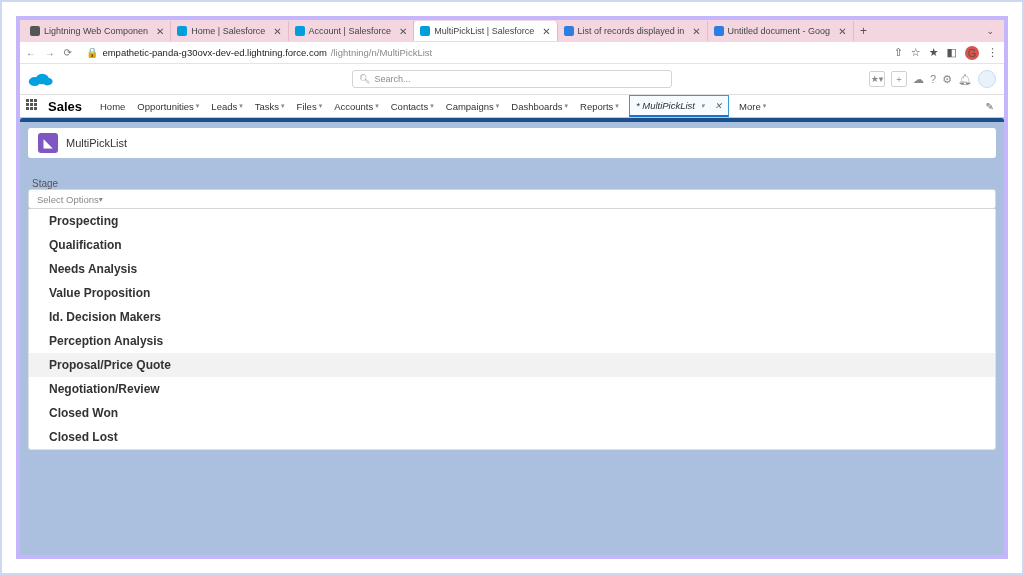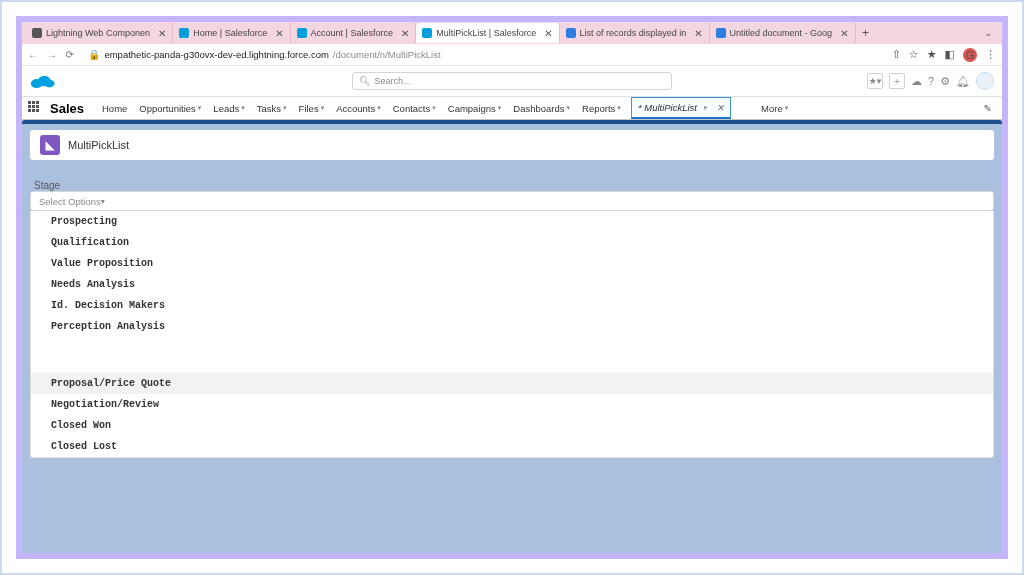--- a/index.html
+++ b/index.html
@@ -1,18 +1,18 @@
 <!DOCTYPE html>
 <html><head>
 <meta charset="utf-8">
 <style>
   * { box-sizing: border-box; margin: 0; padding: 0; }
   body { font-family: Arial, Helvetica, sans-serif; background: #fff; overflow: hidden; }
   .frame { width: 1024px; height: 575px; border: 2px solid #cddaee; padding: 14px; position: relative; }
-  .inner { width: 100%; height: 100%; position: relative; background: #8b5cf6; border: 6px solid #c4b5fd; overflow: hidden; }
+  .inner { width: 100%; height: 100%; position: relative; background: #8b5cf6; border: 4px solid #c4b5fd; overflow: hidden; }
   
   .tabbar { background: #f4d6e0; height: 22px; display: flex; align-items: center; padding: 0 4px; }
   .tab { height: 20px; background: #f4d6e0; font-size: 9px; display: flex; align-items: center; padding: 0 6px; gap: 4px; color: #444; border-right: 1px solid #e6b9c9; cursor: pointer; }
   .tab.active { background: #fff; border-radius: 4px 4px 0 0; }
   .tab .favicon { width: 10px; height: 10px; border-radius: 2px; display: inline-block; }
   .fav-lwc { background: #555; border-radius: 50%; }
   .fav-sf { background: #009edb; border-radius: 2px; }
   .fav-doc { background: #2a7de1; }
   .tab .close { font-size: 10px; color: #555; margin-left: 4px; }
   .newtab { width: 20px; text-align: center; font-size: 12px; color: #555; cursor: pointer; }
@@ -37,35 +37,35 @@
   .sf-header-right .avatar { width: 18px; height: 18px; border-radius: 50%; background: #e9f2fb; border: 1px solid #c9dcf0; }
   
   .navbar { height: 24px; background: #fff; border-top: 1px solid #e0e0e0; border-bottom: 1px solid #c6c6c6; display: flex; align-items: center; padding: 0 6px; gap: 4px; font-size: 9.5px; }
   .applauncher { width: 14px; height: 14px; display: grid; grid-template-columns: repeat(3,3px); grid-template-rows: repeat(3,3px); gap: 1px; cursor: pointer; margin-right: 4px; }
   .applauncher span { background: #555; width: 3px; height: 3px; }
   .appname { font-weight: bold; font-size: 13px; margin-right: 8px; }
   .navitem { display: flex; align-items: center; gap: 2px; padding: 0 6px; height: 100%; cursor: pointer; color: #333; }
   .navitem .caret { font-size: 7px; color: #888; }
   .navitem.active { border: 1px solid #3b97d3; border-bottom: 2px solid #1b73c9; background: #f6fbff; padding: 0 6px; font-style: italic; gap: 6px; }
   .navitem.active .close { font-size: 9px; margin-left: 4px; color: #666; }
-  .navbar .more { margin-left: 20px; text-align: right; }
+  .navbar .more { margin-left: 0; text-align: right; }
   .navbar .pencil { margin-left: auto; cursor: pointer; color: #666; font-size: 10px; margin-right: 4px; }
   
   .content-wrap { background: linear-gradient(180deg,#abbfdf 0%,#abbfdf 70%,#abbfdf 100%); height: calc(100% - 98px); padding: 8px; position: relative; }
   .pagehead { background: #fff; border-radius: 3px; height: 30px; display: flex; align-items: center; padding: 0 10px; gap: 8px; margin-bottom: 20px; }
   .pagehead .picon { width: 20px; height: 20px; background: #7e57c2; border-radius: 3px; display: flex; align-items: center; justify-content: center; color: #fff; font-size: 12px; }
   .pagehead .ptitle { font-size: 11px; color: #333; }
   
   .stage-wrap { position: relative; }
   .stage-label { font-size: 10px; color: #555; margin-left: 4px; }
   .combo { background: #fff; height: 20px; border: 1px solid #d6d6d6; border-radius: 3px; display: flex; align-items: center; padding: 0 8px; font-size: 9.5px; color: #8a8a8a; cursor: pointer; }
   .combo .caret { font-size: 8px; color: #888; }
   .dropdown { background: #fff; border: 1px solid #e0e0e0; border-top: none; border-radius: 0 0 3px 3px; overflow: hidden; }
-  .dropdown .opt { font-size: 10px; color: #333; padding: 5px 10px 5px 20px; cursor: pointer; font-weight: bold; font-family: Liberation Mono, monospace; }
-  .dropdown .opt.hover { background: #f2f2f2; margin-top: 36px; }
+  .dropdown .opt { font-size: 12px; color: #333; padding: 5px 10px 5px 20px; cursor: pointer; font-weight: bold; }
+  .dropdown .opt.hover { background: #f2f2f2; }
 </style>
 </head>
 <body>
 
 <div class="frame">
   <div class="inner">
 
     <div class="tabbar" id="tabbar">
         <div class="tab">
           <span class="favicon fav-lwc"></span>
@@ -103,21 +103,21 @@
 
     <div class="urlbar">
       <div class="nav-icons">
         <span>←</span>
         <span>→</span>
         <span>⟳</span>
       </div>
       <div class="url">
         <span>🔒</span>
         <span class="host">empathetic-panda-g30ovx-dev-ed.lightning.force.com</span>
-        <span class="path">/document/n/MultiPickList</span>
+        <span class="path">/lightning/n/MultiPickList</span>
       </div>
       <div class="right-icons">
         <span>⇧</span>
         <span>☆</span>
         <span>★</span>
         <span>◧</span>
         <span class="badge-g">G</span>
         <span>⋮</span>
       </div>
     </div>
@@ -220,22 +220,22 @@
         </div>
         <div class="stage-wrap">
           <div class="stage-label">Stage</div>
           <div class="combo">
             <span>Select Options</span>
             <span class="caret">▾</span>
           </div>
           <div class="dropdown" id="dropdown">
               <div class="opt">Prospecting</div>
               <div class="opt">Qualification</div>
+              <div class="opt">Needs Analysis</div>
               <div class="opt">Value Proposition</div>
-              <div class="opt">Needs Analysis</div>
               <div class="opt">Id. Decision Makers</div>
               <div class="opt">Perception Analysis</div>
               <div class="opt hover">Proposal/Price Quote</div>
               <div class="opt">Negotiation/Review</div>
               <div class="opt">Closed Won</div>
               <div class="opt">Closed Lost</div>
             </div>
         </div>
       </div>
     </div>

